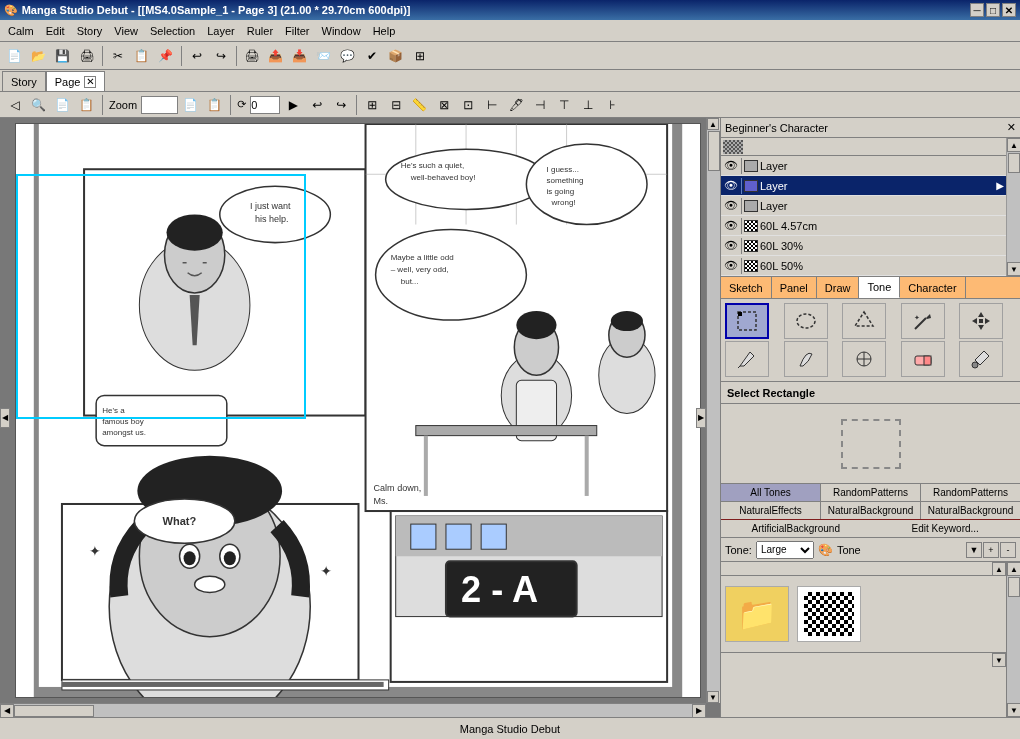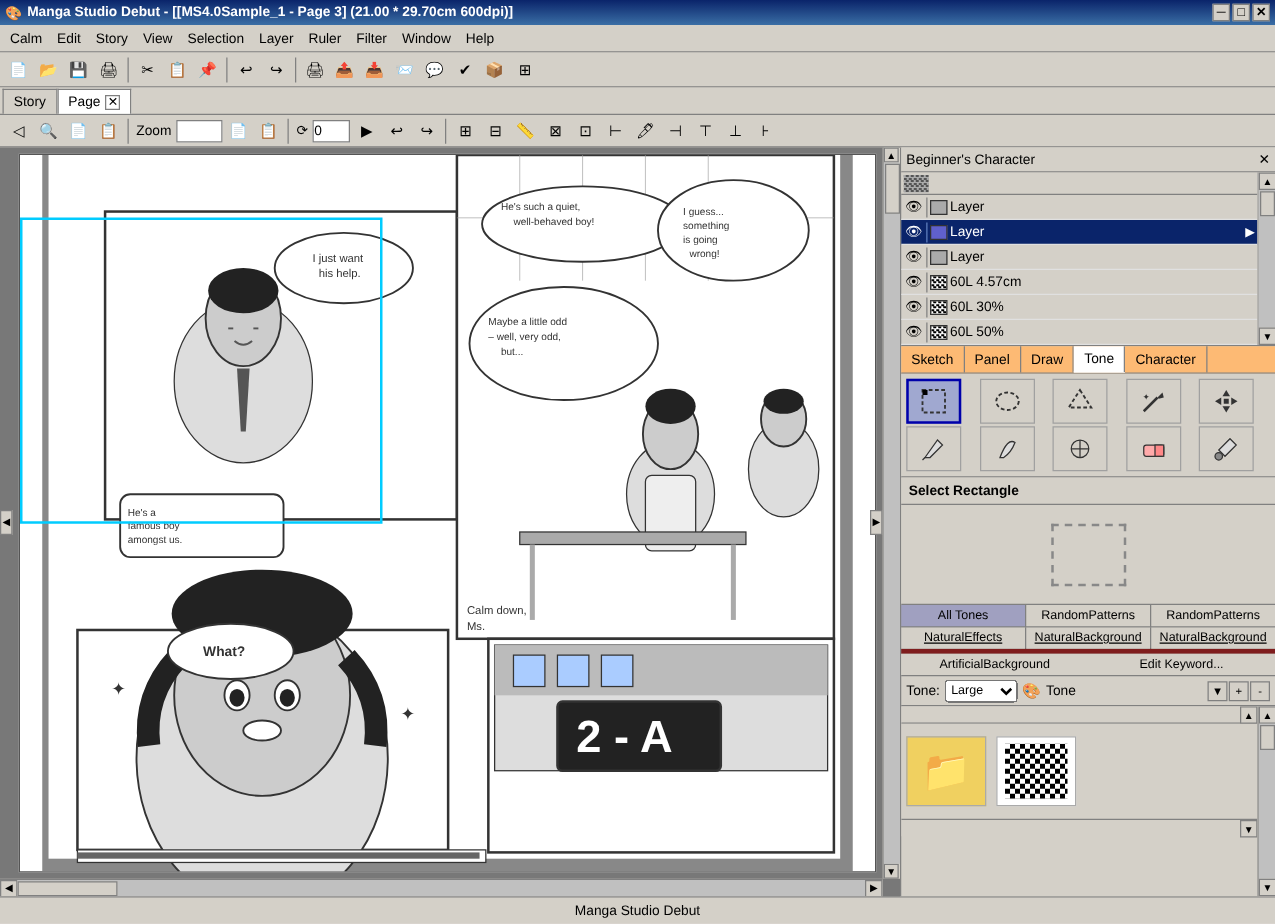--- a/index.html
+++ b/index.html
@@ -300,22 +300,21 @@
       font-size: 8px;
       z-index: 10;
     }
 
     
     #tones-buttons2 {
       display: grid;
       grid-template-columns: repeat(3, 1fr);
       gap: 1px;
       background: #808080;
-      border-bottom: 4px solid #7f1d1d;
-      text-decoration: underline;
+      border-bottom: 1px solid #7f1d1d;
     }
     .scroll-arrow {
       width: 12px; height: 12px;
       background: #d4d0c8;
       border: 1px solid #808080;
       display: flex; align-items: center; justify-content: center;
       font-size: 8px;
       cursor: pointer;
     }
 

